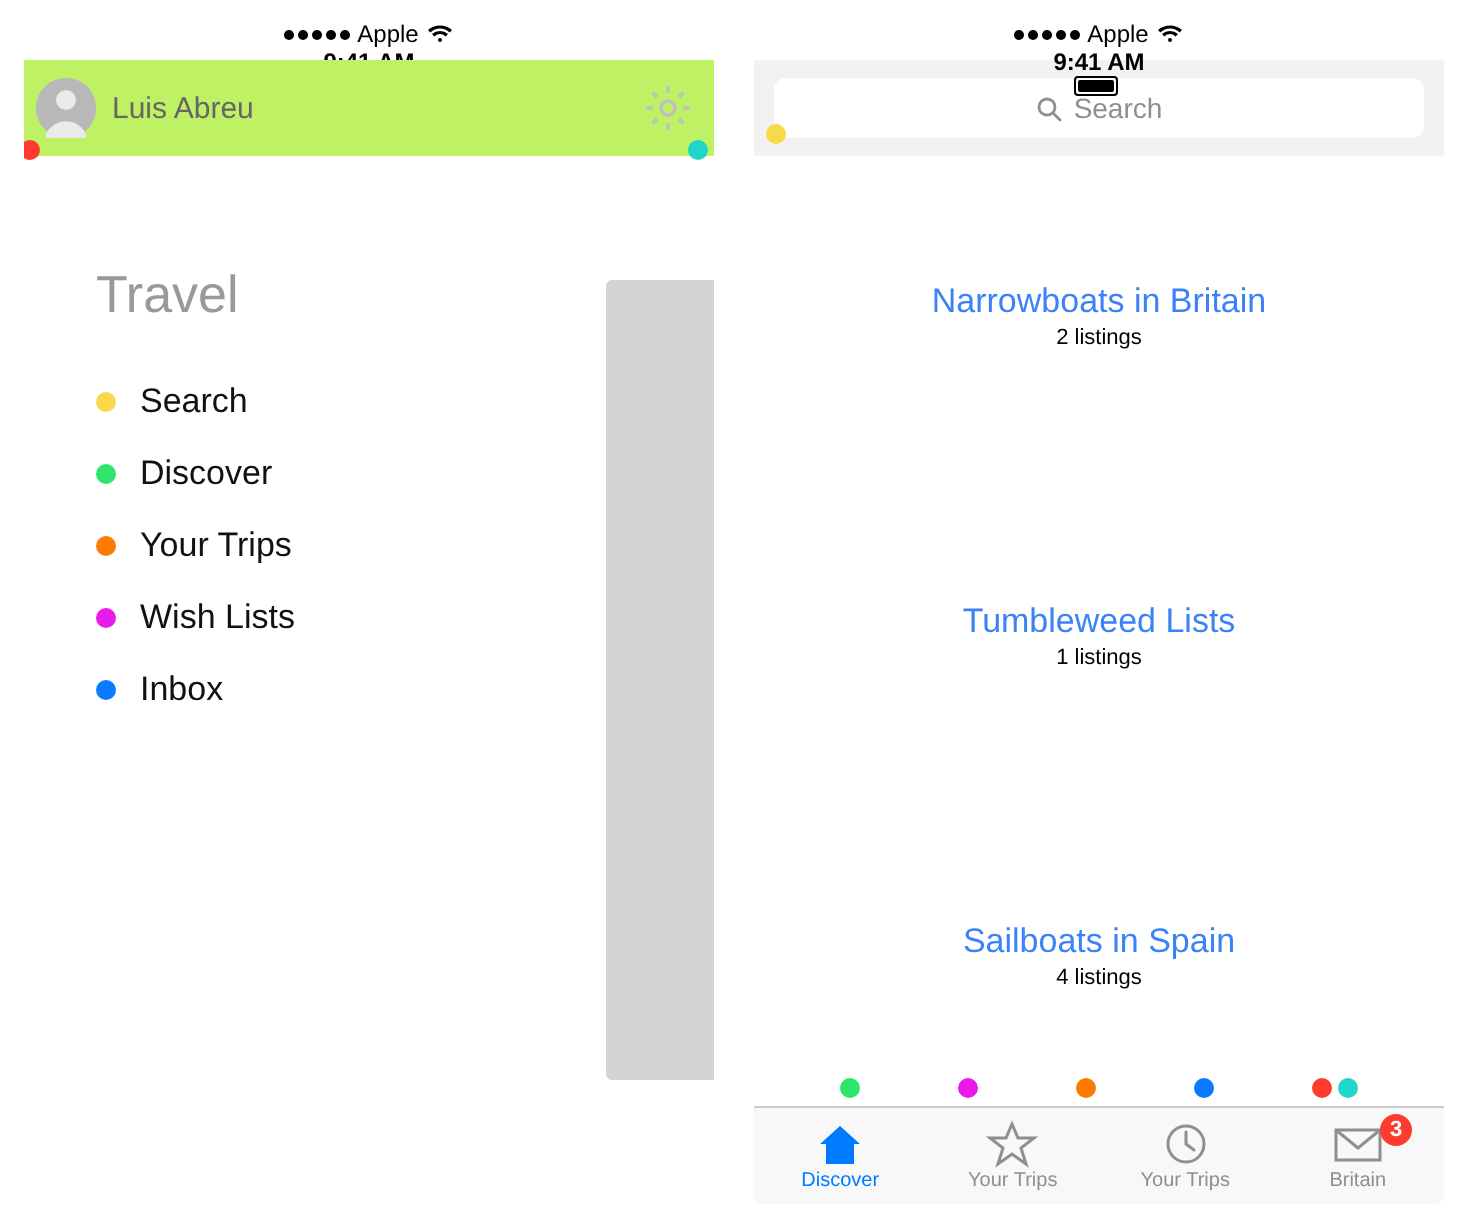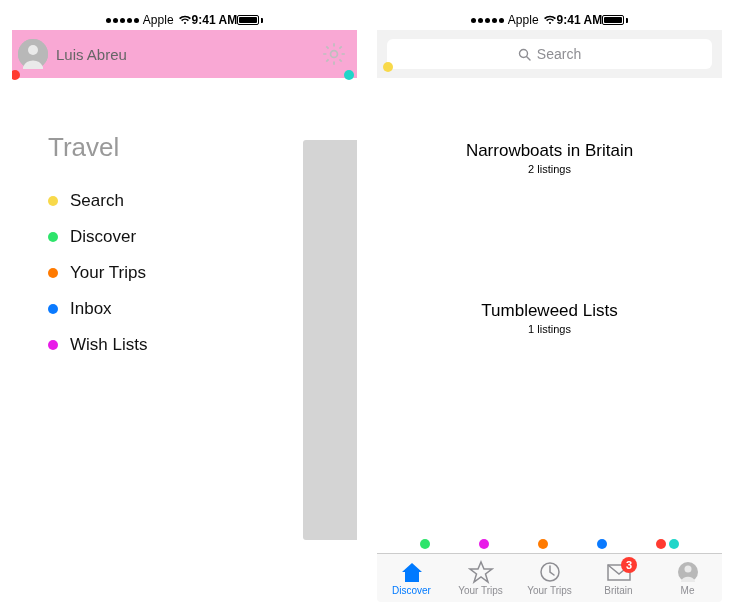--- a/index.html
+++ b/index.html
@@ -1,33 +1,33 @@
 <!DOCTYPE html>
 <html><head>
 <meta charset="utf-8">
 <style>
 * { box-sizing: border-box; margin: 0; padding: 0; font-family: -apple-system, "Helvetica Neue", Helvetica, Arial, sans-serif; }
 body { background: #fff; width: 738px; height: 614px; display: flex; gap: 20px; padding: 10px 12px; }
 .phone { position: relative; width: 345px; height: 592px; background: #fff; border-radius: 4px; overflow: hidden; }
 
 
-.status { height: 20px; display: flex; align-items: center; justify-content: center; padding: 0 6px; font-size: 12px; font-weight: 500; color: #000; }
+.status { height: 20px; display: flex; align-items: center; justify-content: space-between; padding: 0 6px; font-size: 12px; font-weight: 500; color: #000; flex-direction: column; }
 .status .left { display: flex; align-items: center; gap: 4px; }
 .signal { display: flex; gap: 2px; align-items: center; }
 .signal span { width: 5px; height: 5px; border-radius: 50%; background: #000; display: inline-block; }
 .wifi { position: relative; width: 14px; height: 10px; }
 .wifi svg { display:block; }
 .time { font-weight: 600; }
 .battery { display: flex; align-items: center; gap: 2px; }
 .battery .body { width: 22px; height: 10px; border: 1px solid #000; border-radius: 2px; position: relative; }
 .battery .body::after { content: ""; position: absolute; left: 1px; top: 1px; bottom: 1px; width: 18px; background: #000; border-radius: 1px; }
 .battery .tip { width: 2px; height: 5px; background: #000; border-radius: 0 1px 1px 0; }
 
 
-.p1-header { height: 48px; background: #f9a8d4; display: flex; align-items: center; justify-content: space-between; padding: 0 10px 0 6px; position: relative; }
+.p1-header { height: 48px; background: #bef264; display: flex; align-items: center; justify-content: space-between; padding: 0 10px 0 6px; position: relative; }
 .p1-header .avatar { width: 30px; height: 30px; border-radius: 50%; background: #b8b8b8; display: flex; align-items: center; justify-content: center; margin-right: 8px; position: relative; }
 .p1-header .avatar svg { display:block; }
 .p1-header .user { display:flex; align-items:center; }
 .p1-header .username { font-size: 15px; color: #666; font-weight: 400; }
 .gear { width: 26px; height: 26px; position: relative; }
 .gear svg { display:block; }
 .p1-body { width: 285px; padding: 54px 36px; }
 .p1-title { font-size: 26px; color: #999; font-weight: 400; margin-bottom: 20px; }
 .menu-item { display: flex; align-items: center; gap: 12px; font-size: 17px; color: #111; font-weight: 400; padding: 8px 0; cursor: pointer; }
 .dot { width: 10px; height: 10px; border-radius: 50%; flex-shrink: 0; }
@@ -35,21 +35,21 @@
 
 
 .anno { position: absolute; width: 10px; height: 10px; border-radius: 50%; }
 
 
 .p2-topbar { height: 48px; background: #f2f2f2; display: flex; align-items: center; padding: 0 10px; }
 .searchbox { flex: 1; height: 30px; background: #fff; border-radius: 6px; display: flex; align-items: center; justify-content: center; gap: 6px; color: #8e8e93; font-size: 14px; }
 .searchbox .mag { width: 13px; height: 13px; }
 .p2-list { position: absolute; top: 68px; left: 0; right: 0; bottom: 49px; overflow: hidden; }
 .card { height: 160px; display: flex; flex-direction: column; align-items: center; justify-content: center; gap: 2px; }
-.card-title { font-size: 17px; color: #000000; font-weight: 400; }
+.card-title { font-size: 17px; color: #3b82f6; font-weight: 400; }
 .card-sub { font-size: 11px; color: #000; font-weight: 400; }
 
 
 .tabbar { position: absolute; bottom: 0; left: 0; right: 0; height: 49px; background: #f8f8f8; border-top: 1px solid #ccc; display: flex; }
 .tab { flex: 1; display: flex; flex-direction: column; align-items: center; justify-content: center; gap: 1px; color: #8e8e93; cursor: pointer; position: relative; }
 .tab.active { color: #007aff; }
 .tab .ico { height: 24px; display:flex; align-items:center; justify-content:center; }
 .tab .lbl { font-size: 10px; }
 .badge { position: absolute; top: 3px; right: 16px; min-width: 16px; height: 16px; border-radius: 8px; background: #ff3b30; color: #fff; font-size: 11px; font-weight: 600; display:flex; align-items:center; justify-content:center; padding: 0 4px; }
 
@@ -115,26 +115,26 @@
         </div>
         <div class="menu-item">
           <span class="dot" style="background: rgb(46, 228, 107);"></span>
           <span>Discover</span>
         </div>
         <div class="menu-item">
           <span class="dot" style="background: rgb(255, 122, 0);"></span>
           <span>Your Trips</span>
         </div>
         <div class="menu-item">
+          <span class="dot" style="background: rgb(232, 27, 232);"></span>
+          <span>Wish Lists</span>
+        </div>
+        <div class="menu-item">
           <span class="dot" style="background: rgb(10, 122, 255);"></span>
           <span>Inbox</span>
-        </div>
-        <div class="menu-item">
-          <span class="dot" style="background: rgb(232, 27, 232);"></span>
-          <span>Wish Lists</span>
         </div>
       </div>
   </div>
 
   <div class="content-edge"></div>
 </div>
 
 <div class="phone">
   <div class="status">
     <div class="left">
@@ -173,20 +173,24 @@
   </div>
 
   <div class="p2-list" id="card-list">
       <div class="card">
         <div class="card-title">Narrowboats in Britain</div>
         <div class="card-sub">2 listings</div>
       </div>
       <div class="card">
         <div class="card-title">Tumbleweed Lists</div>
         <div class="card-sub">1 listings</div>
+      </div>
+      <div class="card">
+        <div class="card-title">Sailboats in Spain</div>
+        <div class="card-sub">4 listings</div>
       </div>
     </div>
 
   <div class="p2-dotrow" id="dotrow">
       <span class="dot" style="background: rgb(46, 228, 107);"></span>
       <span class="dot" style="background: rgb(232, 27, 232);"></span>
       <span class="dot" style="background: rgb(255, 122, 0);"></span>
       <span class="dot" style="background: rgb(10, 122, 255);"></span>
       <span class="dot" style="background: rgb(255, 59, 48);"></span>
       <span class="dot" style="background: rgb(31, 214, 201); margin-left: -46px;"></span>
@@ -221,24 +225,14 @@
       <div class="tab">
         <div class="ico">
           <svg width="28" height="24" viewBox="0 0 28 24">
             <rect x="3" y="5" width="22" height="15" fill="none" stroke="currentColor" stroke-width="1.5"></rect>
             <path d="M3 5 L14 14 L25 5" fill="none" stroke="currentColor" stroke-width="1.5"></path>
           </svg>
         </div>
         <div class="lbl">Britain</div>
         <div class="badge">3</div>
       </div>
-      <div class="tab">
-        <div class="ico">
-          <svg width="26" height="24" viewBox="0 0 26 24">
-            <circle cx="13" cy="12" r="10" fill="#b8b8b8"></circle>
-            <circle cx="13" cy="9" r="3.5" fill="#eaeaea"></circle>
-            <path d="M6 21 A8 8 0 0 1 20 21 L20 22 L6 22 Z" fill="#eaeaea"></path>
-          </svg>
-        </div>
-        <div class="lbl">Me</div>
-      </div>
     </div>
 </div>
 
 </body></html>

